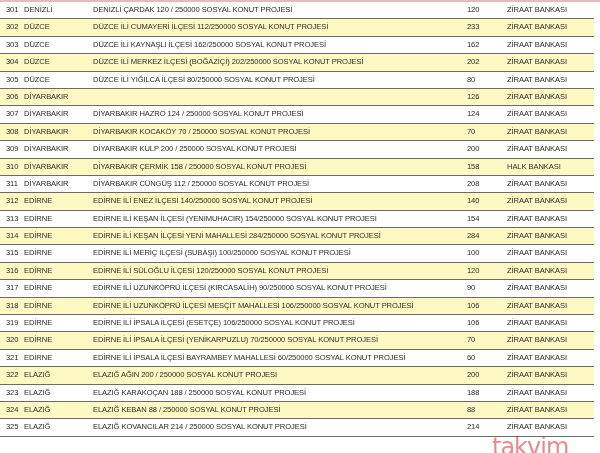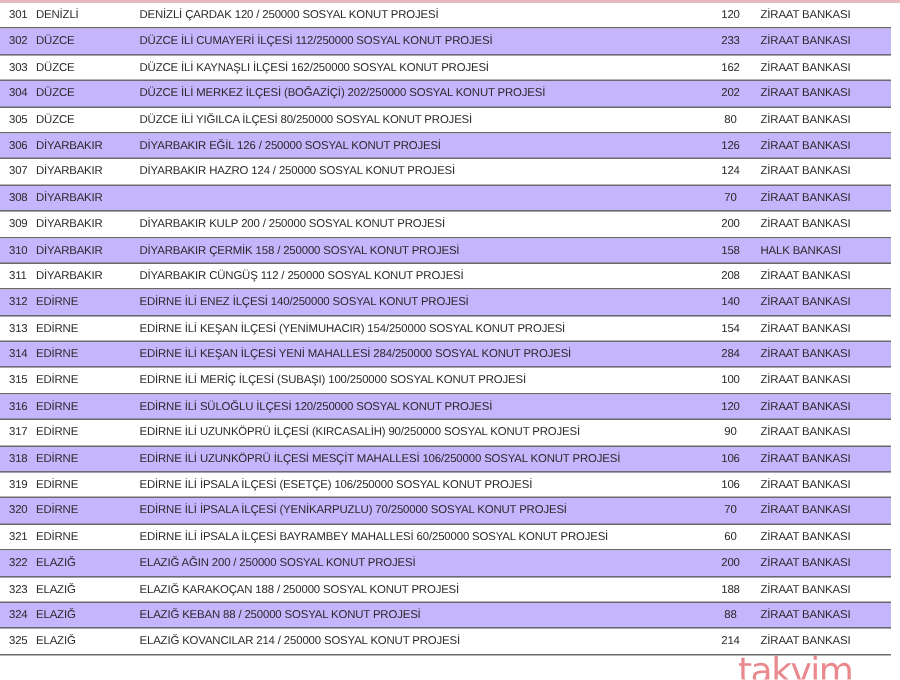--- a/index.html
+++ b/index.html
@@ -19,26 +19,26 @@
     .row {
       position: relative;
       height: 16.4px;
       border-bottom: 1.5px solid #6a6a6a;
       font-size: 7.6px;
       color: #2a2a2a;
       letter-spacing: -0.1px;
       line-height: 16.4px;
       white-space: nowrap;
     }
-    .row.alt { background: #c4b5fd; }
+    .row.alt { background: #fef9c3; }
     .cell { position: absolute; top: 0; }
     .c-no { left: 6px; width: 16px; }
     .c-prov { left: 24px; width: 66px; }
     .c-proj { left: 93px; width: 370px; overflow: hidden; }
-    .c-count { right: 87px; width: 40px; text-align: center; }
+    .c-count { right: 87px; width: 40px; text-align: left; }
     .c-bank { right: 7px; width: 80px; }
     .watermark {
       position: absolute; left: 492px; top: 433px;
       font-family: "DejaVu Sans", sans-serif;
       font-weight: normal; font-size: 24px; color: rgba(215,40,50,0.55);
       letter-spacing: -1px;
       pointer-events: none;
     }
   </style>
 </head>
@@ -78,34 +78,34 @@
     <div class="row">
       <span class="cell c-no">305</span>
       <span class="cell c-prov">DÜZCE</span>
       <span class="cell c-proj">DÜZCE İLİ YIĞILCA İLÇESİ 80/250000 SOSYAL KONUT PROJESİ</span>
       <span class="cell c-count">80</span>
       <span class="cell c-bank">ZİRAAT BANKASI</span>
     </div>
     <div class="row alt">
       <span class="cell c-no">306</span>
       <span class="cell c-prov">DİYARBAKIR</span>
-      <span class="cell c-proj">DİYARBAKIR EĞİL 126 / 250000 SOSYAL KONUT PROJESİ</span>
       <span class="cell c-count">126</span>
       <span class="cell c-bank">ZİRAAT BANKASI</span>
     </div>
     <div class="row">
       <span class="cell c-no">307</span>
       <span class="cell c-prov">DİYARBAKIR</span>
       <span class="cell c-proj">DİYARBAKIR HAZRO 124 / 250000 SOSYAL KONUT PROJESİ</span>
       <span class="cell c-count">124</span>
       <span class="cell c-bank">ZİRAAT BANKASI</span>
     </div>
     <div class="row alt">
       <span class="cell c-no">308</span>
       <span class="cell c-prov">DİYARBAKIR</span>
+      <span class="cell c-proj">DİYARBAKIR KOCAKÖY 70 / 250000 SOSYAL KONUT PROJESİ</span>
       <span class="cell c-count">70</span>
       <span class="cell c-bank">ZİRAAT BANKASI</span>
     </div>
     <div class="row">
       <span class="cell c-no">309</span>
       <span class="cell c-prov">DİYARBAKIR</span>
       <span class="cell c-proj">DİYARBAKIR KULP 200 / 250000 SOSYAL KONUT PROJESİ</span>
       <span class="cell c-count">200</span>
       <span class="cell c-bank">ZİRAAT BANKASI</span>
     </div>

